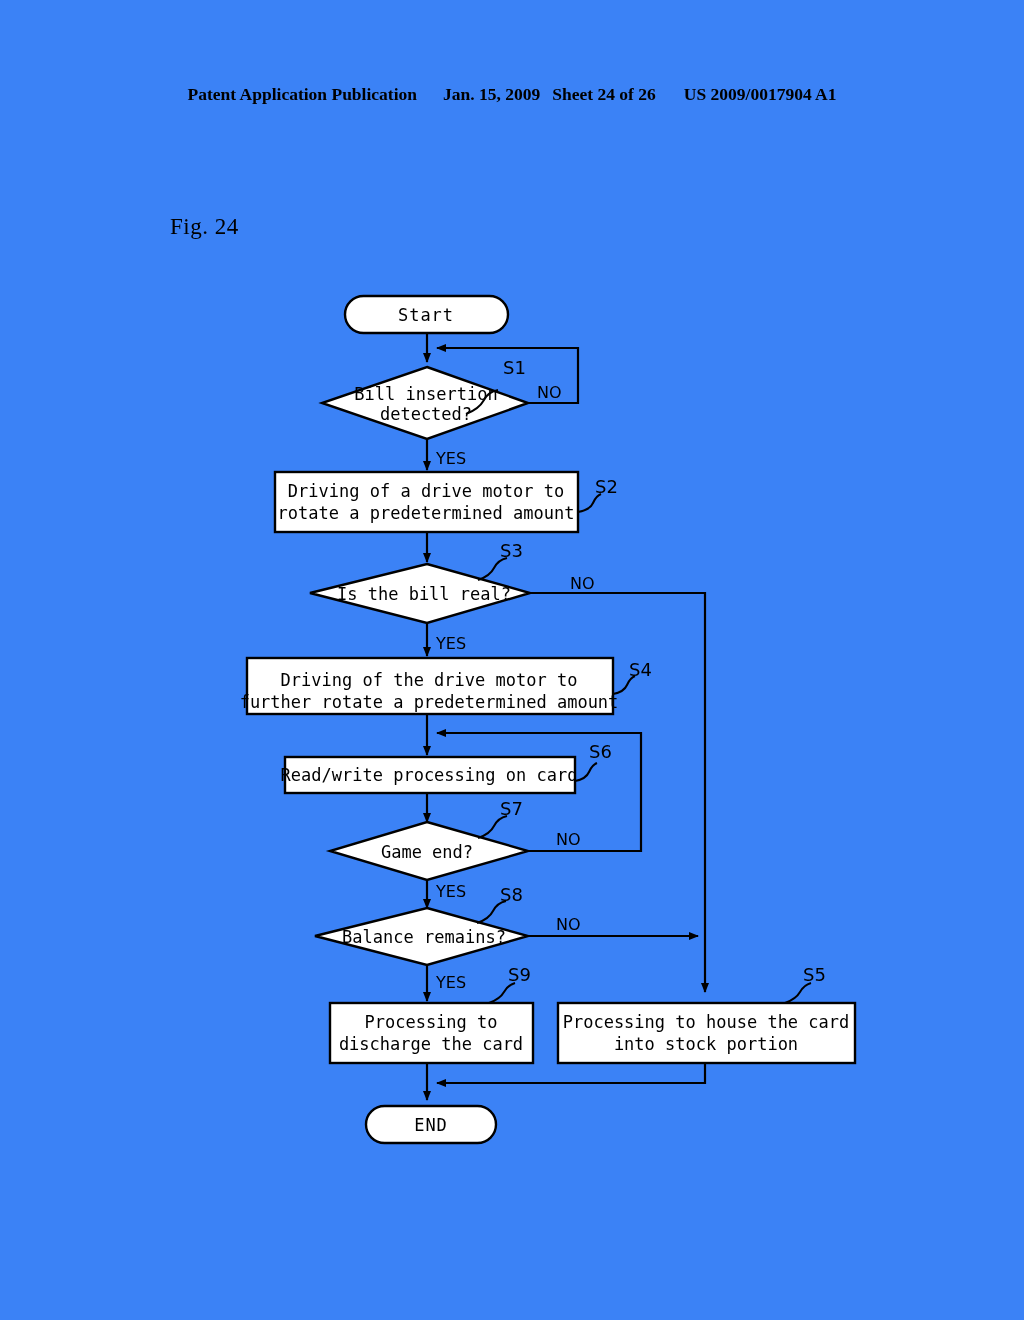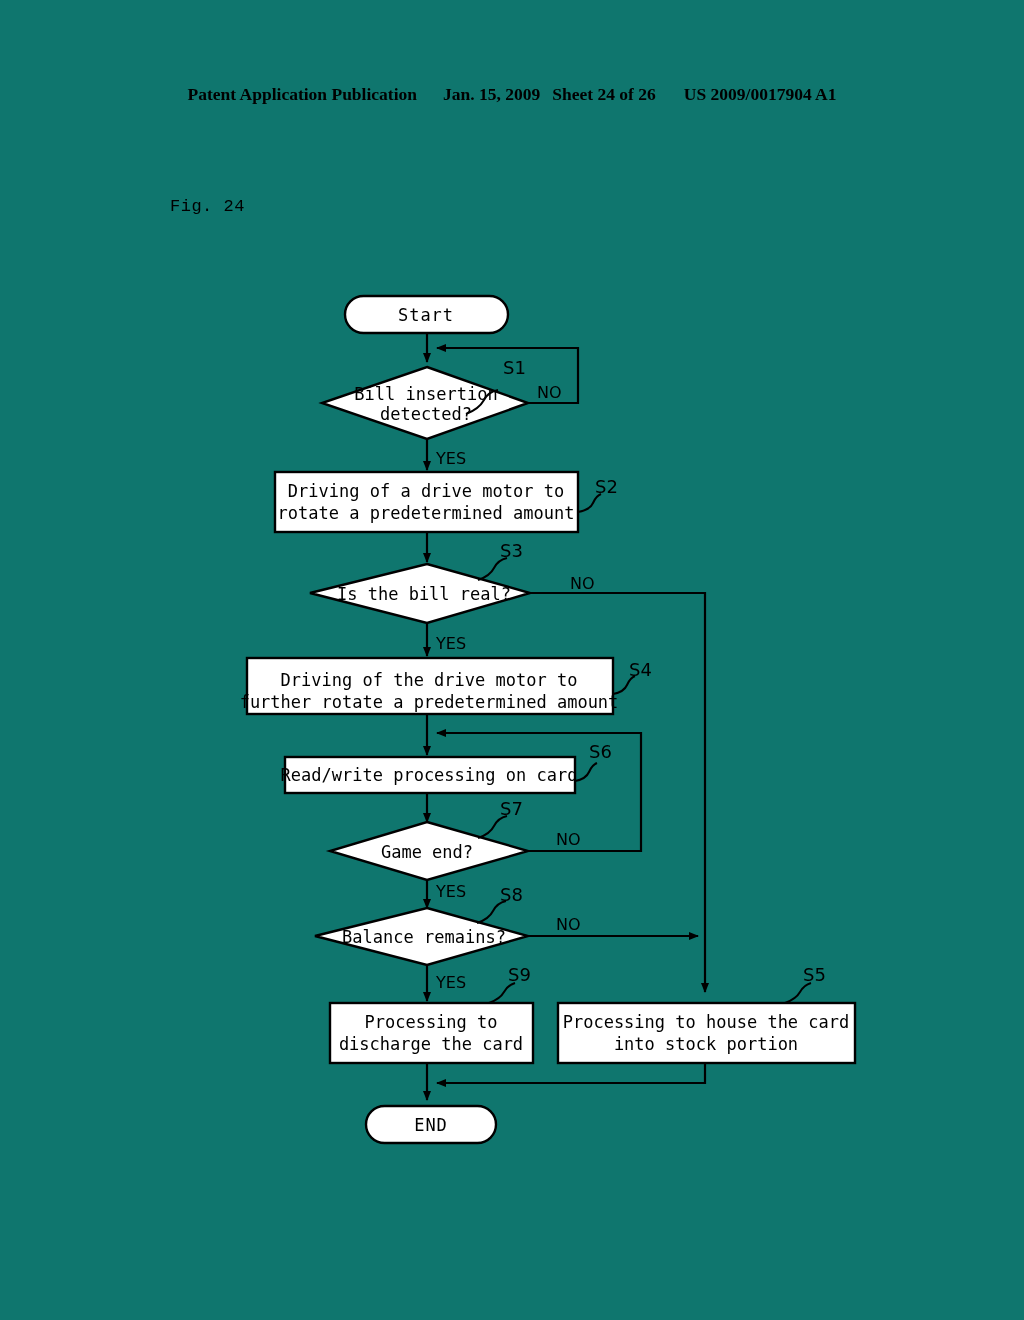--- a/index.html
+++ b/index.html
@@ -10,44 +10,44 @@
   body {
     width: 1024px;
     height: 1320px;
     position: relative;
     font-family: "Liberation Sans", sans-serif;
     overflow: hidden;
   }
   #page {
     position: absolute;
     inset: 0;
-    background: #0f766e;
+    background: #3b82f6;
   }
   .header {
     position: absolute;
     top: 84px;
     left: 0;
     width: 1024px;
     text-align: center;
     font-family: "Liberation Serif", serif;
     font-weight: bold;
     font-size: 17.5px;
     color: #000;
     white-space: nowrap;
   }
   .header span { display: inline-block; }
   .hdr-gap-1 { width: 26px; }
   .hdr-gap-2 { width: 12px; }
   .hdr-gap-3 { width: 28px; }
   .fig-label {
     position: absolute;
     left: 170px;
-    top: 197px;
-    font-family: Liberation Mono, monospace;
-    font-size: 17px;
+    top: 214px;
+    font-family: Liberation Serif, serif;
+    font-size: 23px;
     letter-spacing: 0.5px;
     color: #000;
   }
   #flow {
     position: absolute;
     left: 0;
     top: 0;
   }
   svg text {
     font-family: "DejaVu Sans Mono", monospace;

